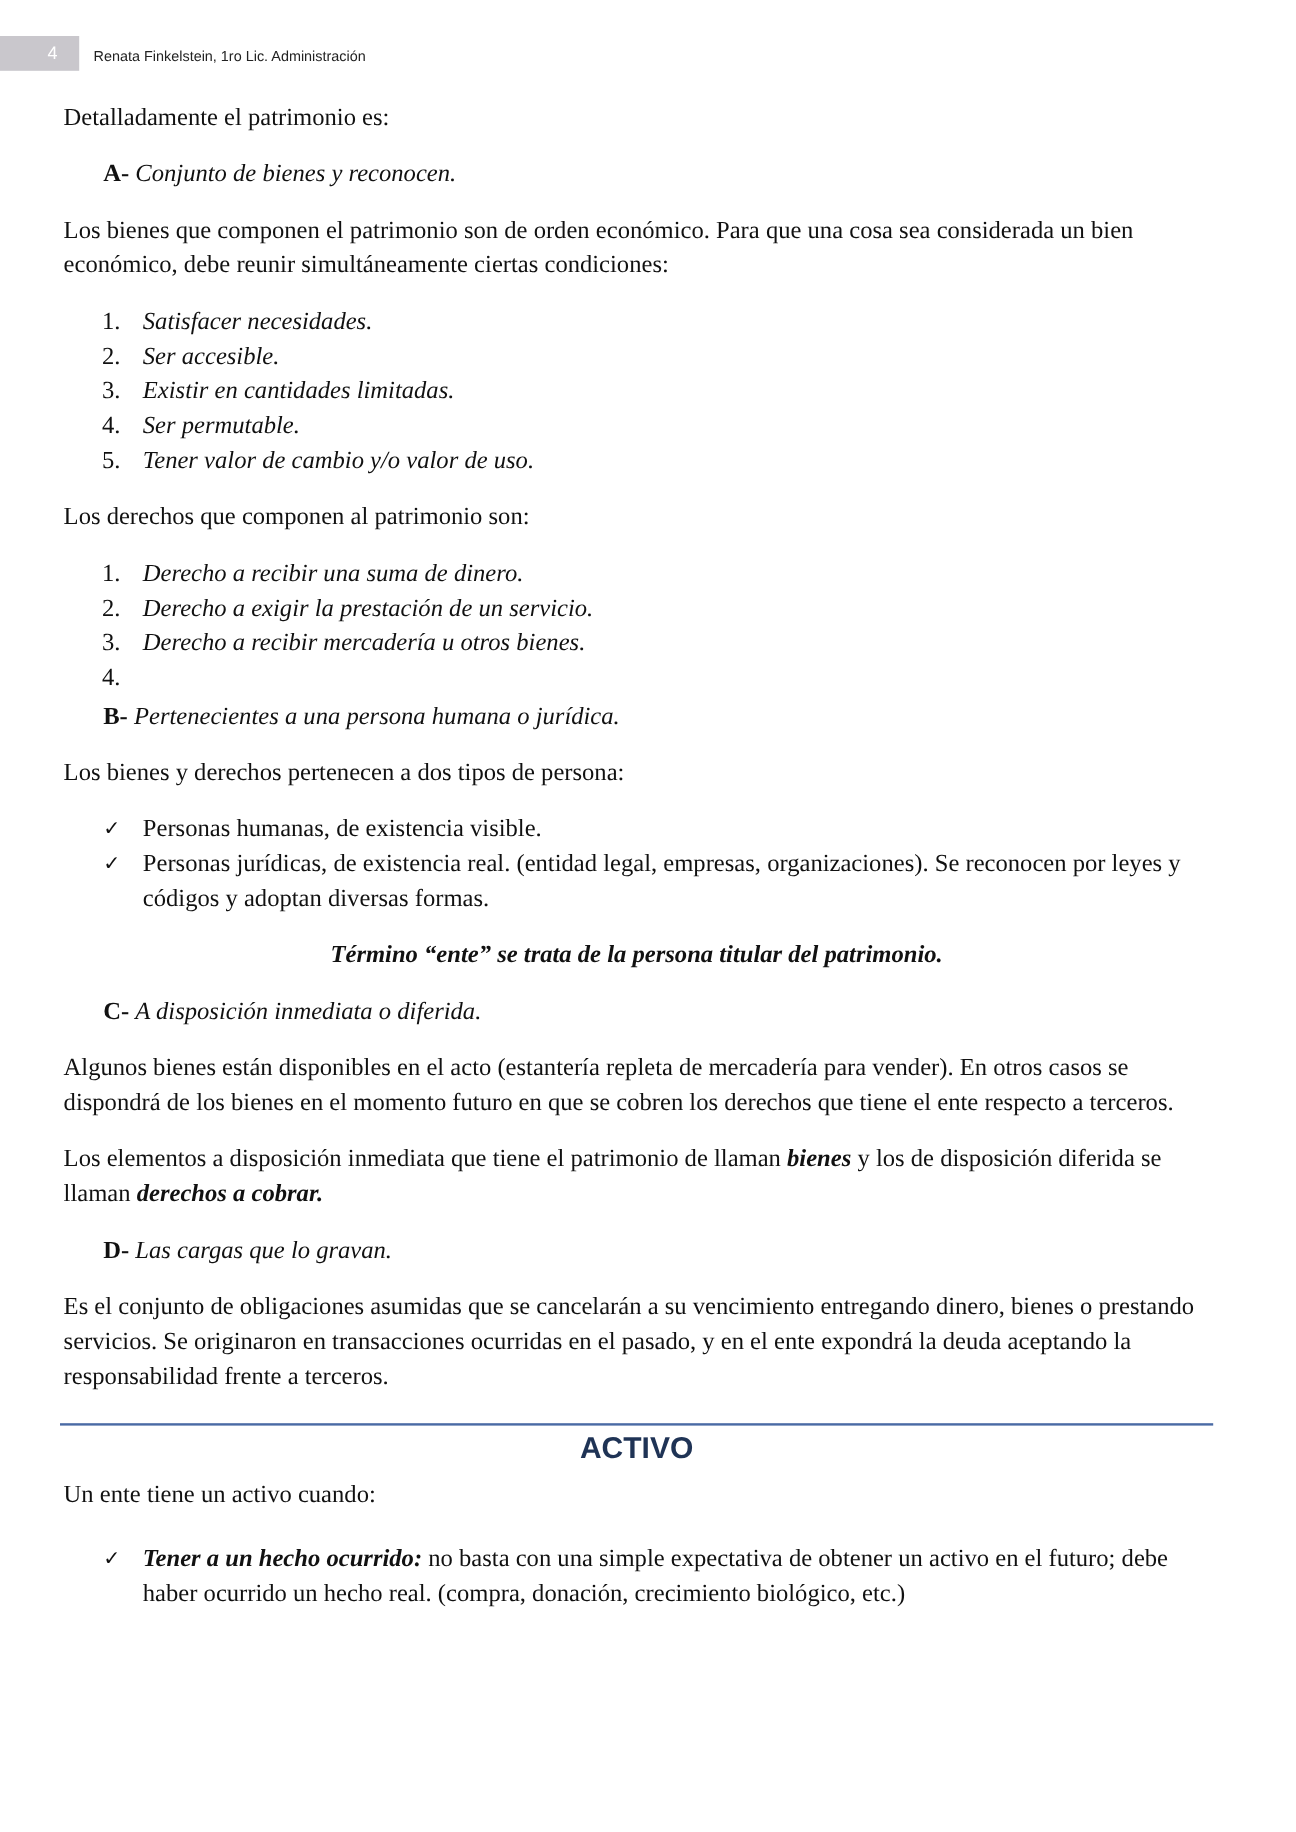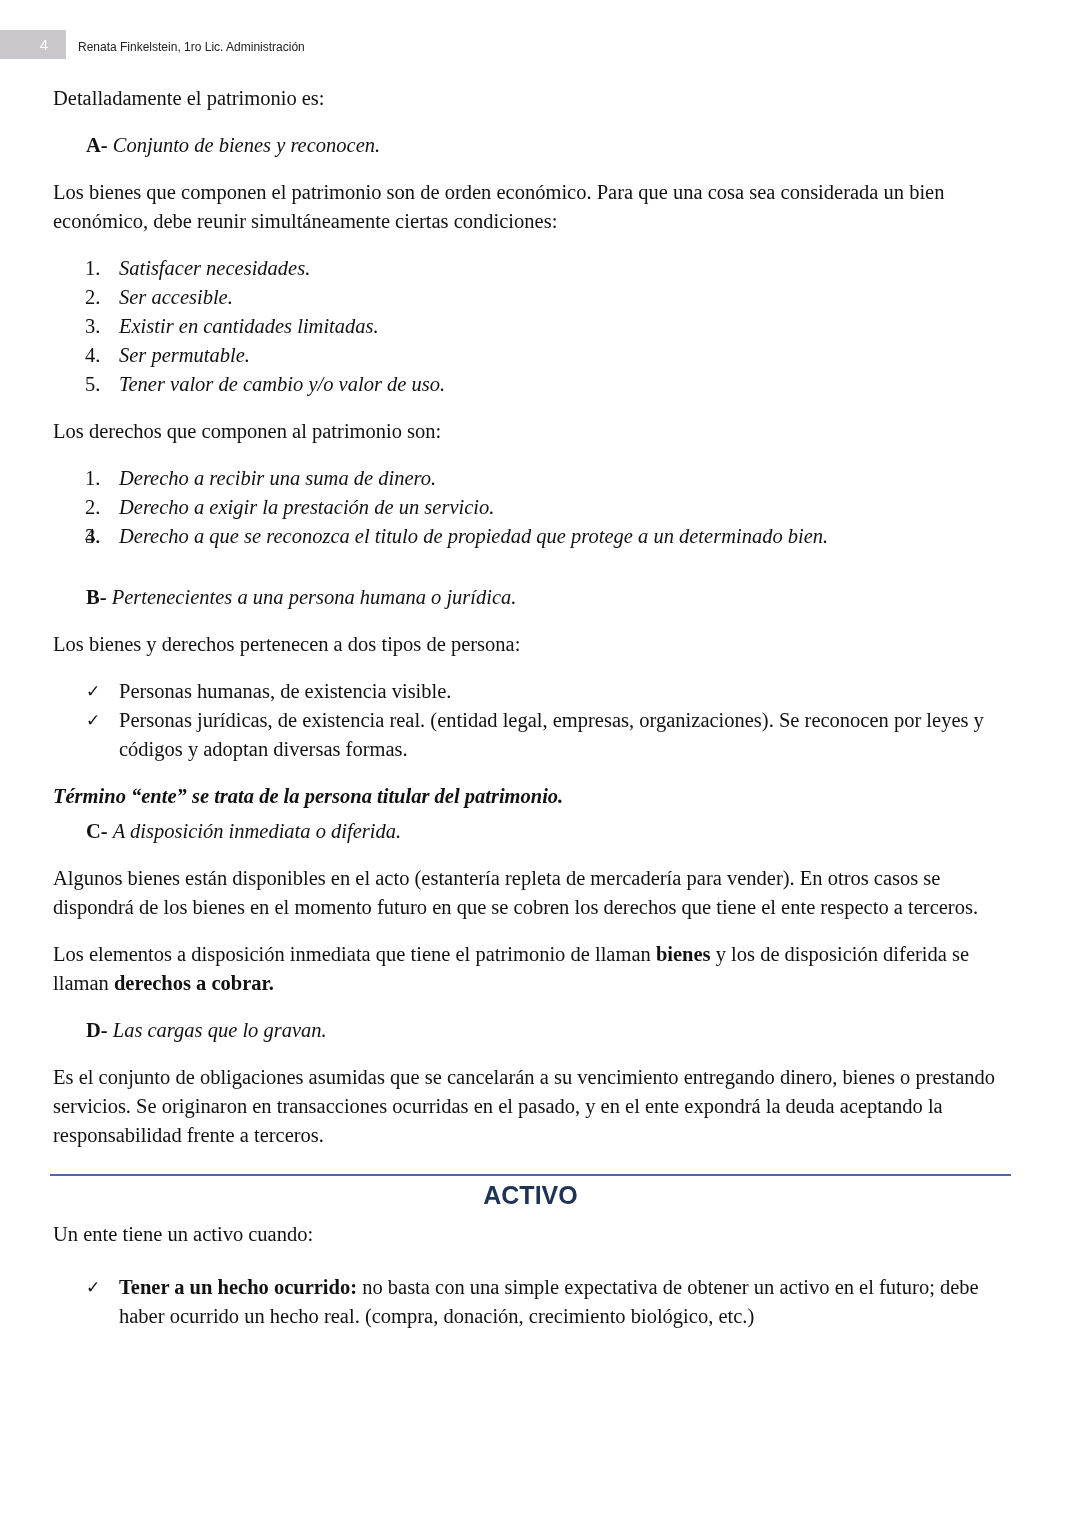--- a/index.html
+++ b/index.html
@@ -26,22 +26,22 @@
   .para { margin-bottom: 18px; }
   .lettered { padding-left: 33px; margin-bottom: 18px; }
   .lettered .letter { font-weight: bold; }
   .lettered .ltext { font-style: italic; }
   ol.num-list, ul.check-list { list-style: none; margin: 0 0 18px 0; padding: 0; }
   ol.num-list li { position: relative; padding-left: 66px; }
   ol.num-list li .num { position: absolute; left: 32px; }
   ol.num-list li .txt { font-style: italic; }
   ul.check-list li { position: relative; padding-left: 66px; }
   ul.check-list li .check { position: absolute; left: 33px; font-family: "DejaVu Sans", sans-serif; font-size: 17px; }
-  .centered-note { text-align: left; font-weight: bold; font-style: italic; margin-bottom: 6px; }
-  .bi { font-weight: bold; }
+  .centered-note { text-align: center; font-weight: bold; font-style: italic; margin-bottom: 18px; }
+  .bi { font-weight: bold; font-style: italic; }
   .divider { height: 0; border-top: 2px solid #4a6aa5; margin: 24px -3px 6px -3px; }
   .section-title {
     text-align: center; font-family: "Liberation Sans", "DejaVu Sans", sans-serif;
     font-weight: bold; font-size: 25px; color: #1f3355; line-height: 26px; margin-bottom: 12px;
   }
   .spacer-b { height: 14px; }
 </style>
 </head>
 <body>
 
@@ -62,22 +62,22 @@
     <li><span class="num">1.</span><span class="txt">Satisfacer necesidades.</span></li>
     <li><span class="num">2.</span><span class="txt">Ser accesible.</span></li>
     <li><span class="num">3.</span><span class="txt">Existir en cantidades limitadas.</span></li>
     <li><span class="num">4.</span><span class="txt">Ser permutable.</span></li>
     <li><span class="num">5.</span><span class="txt">Tener valor de cambio y/o valor de uso.</span></li>
   </ol>
   <p class="para">Los derechos que componen al patrimonio son:</p>
   <ol class="num-list">
     <li><span class="num">1.</span><span class="txt">Derecho a recibir una suma de dinero.</span></li>
     <li><span class="num">2.</span><span class="txt">Derecho a exigir la prestación de un servicio.</span></li>
-    <li><span class="num">3.</span></li>
-    <li><span class="num">4.</span><span class="txt">Derecho a que se reconozca el titulo de propiedad que protege a un determinado bien.</span></li>
+    <li><span class="num">3.</span><span class="txt">Derecho a recibir mercadería u otros bienes.</span></li>
+    <li><span class="num">4.</span></li>
   </ol>
   <div class="spacer-b"></div>
 
   <p class="lettered">
     <span class="letter">B-</span>
     <span class="ltext">Pertenecientes a una persona humana o jurídica.</span>
   </p>
   <p class="para">Los bienes y derechos pertenecen a dos tipos de persona:</p>
   <ul class="check-list">
     <li><span class="check">✓</span><span>Personas humanas, de existencia visible.</span></li>

